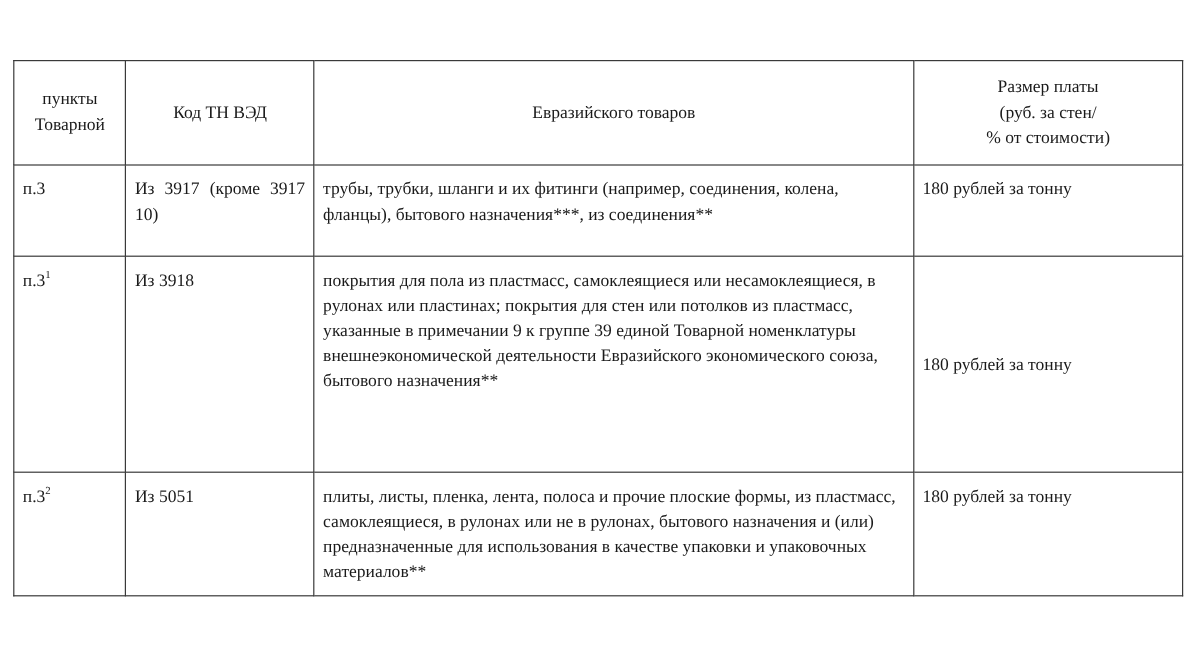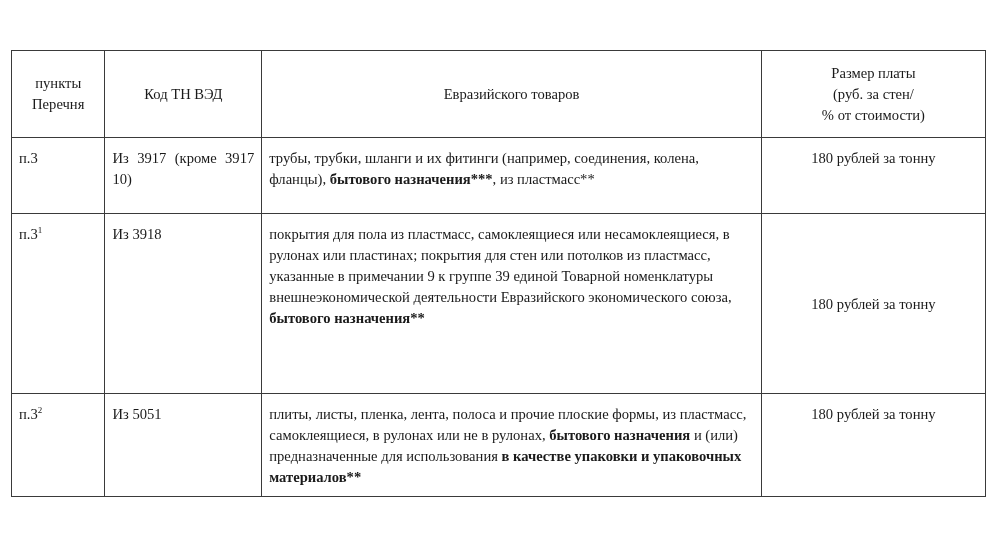--- a/index.html
+++ b/index.html
@@ -6,50 +6,50 @@
   body { width:1000px; height:550px; overflow:hidden; position:relative;
          font-family:"Liberation Serif","DejaVu Serif",serif; color:#1a1a1a; }
   table { position:absolute; left:11px; top:50px; width:975px; border-collapse:collapse;
           font-size:14.6px; line-height:21px;padding-left:16px; }
   td, th { border:1.3px solid #3a3a3a; vertical-align:top; padding:10px 7px 8px 7px; font-weight:normal; }
   th { vertical-align:middle; text-align:center; height:86px; padding:0 6px; }
   .c1 { width:80px; }
   .c2 { width:143px; }
   .c3 { width:484px; }
   .c4 { width:210px; }
-  .center { text-align:center; }
+  .center { }
   .mid { vertical-align:middle; }
-  b { font-weight:bold; }
+  b { font-weight:normal; }
   sup { font-size:9px; line-height:0; vertical-align:6px; }
   .code { text-align:justify; }
 </style>
 </head>
 <body>
 
 <table>
   <thead>
     <tr>
       <th class="c1">
         <span>пункты</span><br>
-        <span>Перечня</span>
+        <span>Товарной</span>
       </th>
       <th class="c2">Код ТН ВЭД</th>
       <th class="c3">Евразийского товаров</th>
       <th class="c4">
         <span>Размер платы</span><br>
         <span>(руб. за стен/</span><br>
         <span>% от стоимости)</span>
       </th>
     </tr>
   </thead>
   <tbody>
     <tr style="height:76px;">
       <td><span>п.3</span><sup></sup></td>
       <td class="code">Из  3917  (кроме 3917 10)</td>
-      <td><span>трубы, трубки, шланги и их фитинги (например, соединения, колена, фланцы), </span><b>бытового назначения***</b><span>, из пластмасс**</span></td>
+      <td><span>трубы, трубки, шланги и их фитинги (например, соединения, колена, фланцы), </span><b>бытового назначения***</b><span>, из соединения**</span></td>
       <td class="center">180 рублей за тонну</td>
     </tr>
     <tr style="height:180px;">
       <td><span>п.3</span><sup>1</sup></td>
       <td>Из 3918</td>
       <td><span>покрытия для пола из пластмасс, самоклеящиеся или несамоклеящиеся, в рулонах или пластинах; покрытия для стен или потолков из пластмасс, указанные в примечании 9 к группе 39 единой Товарной номенклатуры внешнеэкономической деятельности Евразийского экономического союза, </span><b>бытового назначения**</b></td>
       <td class="center mid">180 рублей за тонну</td>
     </tr>
     <tr>
       <td><span>п.3</span><sup>2</sup></td>

